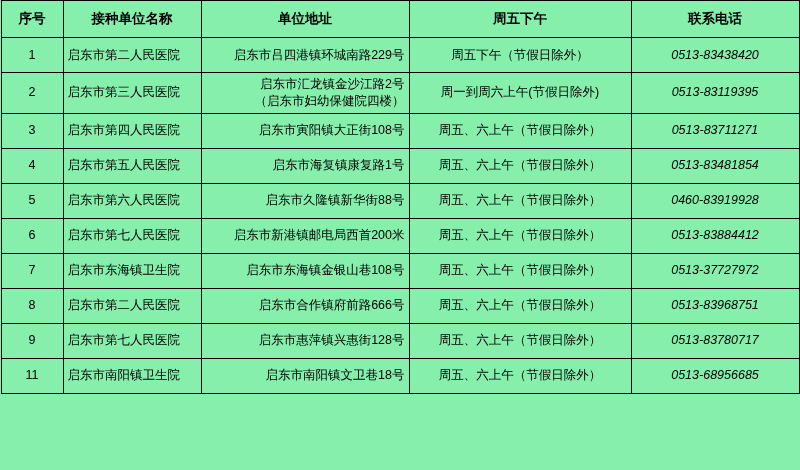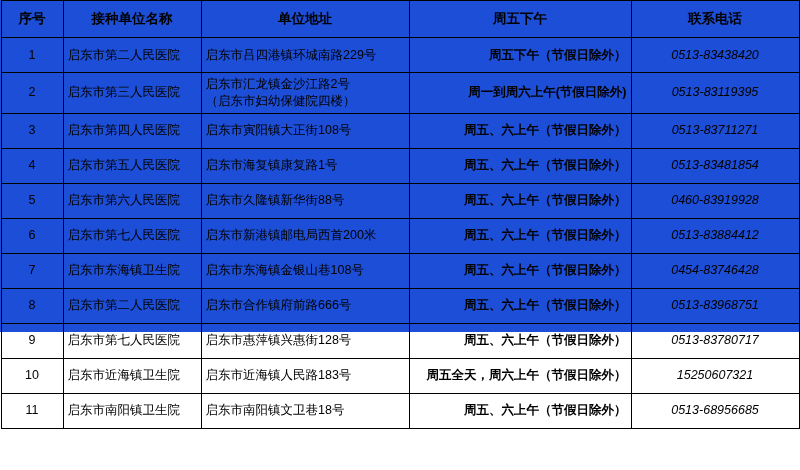--- a/index.html
+++ b/index.html
@@ -9,23 +9,23 @@
   }
   body {
     width: 800px;
     height: 470px;
     font-family: "Liberation Sans", sans-serif;
     color: #000000;
     overflow: hidden;
   }
   .sheet {
     width: 800px;
-    height: 332px;
+    height: 470px;
     box-sizing: border-box;
-    background: #1d4ed8;
+    background: #86efac;
   }
   table.vac-table {
     border-collapse: collapse;
     width: 798px;
     margin: 0 auto;
     table-layout: fixed;
   }
   table.vac-table th,
   table.vac-table td {
     border: 1px solid #000000;
@@ -43,22 +43,22 @@
   }
   
   col.c-index { width: 62px; }
   col.c-name  { width: 138px; }
   col.c-addr  { width: 208px; }
   col.c-time  { width: 222px; }
   col.c-phone { width: 168px; }
 
   td.cell-index { text-align: center; }
   td.cell-name  { }
-  td.cell-addr  { text-align: left; }
-  td.cell-time  { text-align: right; padding-left: 8px; font-weight: bold; }
+  td.cell-addr  { text-align: right; }
+  td.cell-time  { text-align: center; padding-left: 8px; }
   td.cell-phone { text-align: center; font-style: italic; }
 
   td .line { display: block; }
   tbody tr { height: 35px; }
   tbody tr.tall { height: 40px; }
 </style>
 </head>
 <body>
 
 <div class="sheet">
@@ -162,21 +162,21 @@
         <tr>
           <td class="cell-index">7</td>
           <td class="cell-name">启东市东海镇卫生院</td>
           <td class="cell-addr">
             <span class="line">启东市东海镇金银山巷108号</span>
           </td>
           <td class="cell-time">
             <span class="line">周五、六上午（节假日除外）</span>
           </td>
           <td class="cell-phone">
-            <span class="line">0454-83746428</span>
+            <span class="line">0513-37727972</span>
           </td>
         </tr>
         <tr>
           <td class="cell-index">8</td>
           <td class="cell-name">启东市第二人民医院</td>
           <td class="cell-addr">
             <span class="line">启东市合作镇府前路666号</span>
           </td>
           <td class="cell-time">
             <span class="line">周五、六上午（节假日除外）</span>
@@ -189,33 +189,20 @@
           <td class="cell-index">9</td>
           <td class="cell-name">启东市第七人民医院</td>
           <td class="cell-addr">
             <span class="line">启东市惠萍镇兴惠街128号</span>
           </td>
           <td class="cell-time">
             <span class="line">周五、六上午（节假日除外）</span>
           </td>
           <td class="cell-phone">
             <span class="line">0513-83780717</span>
-          </td>
-        </tr>
-        <tr>
-          <td class="cell-index">10</td>
-          <td class="cell-name">启东市近海镇卫生院</td>
-          <td class="cell-addr">
-            <span class="line">启东市近海镇人民路183号</span>
-          </td>
-          <td class="cell-time">
-            <span class="line">周五全天，周六上午（节假日除外）</span>
-          </td>
-          <td class="cell-phone">
-            <span class="line">15250607321</span>
           </td>
         </tr>
         <tr>
           <td class="cell-index">11</td>
           <td class="cell-name">启东市南阳镇卫生院</td>
           <td class="cell-addr">
             <span class="line">启东市南阳镇文卫巷18号</span>
           </td>
           <td class="cell-time">
             <span class="line">周五、六上午（节假日除外）</span>

